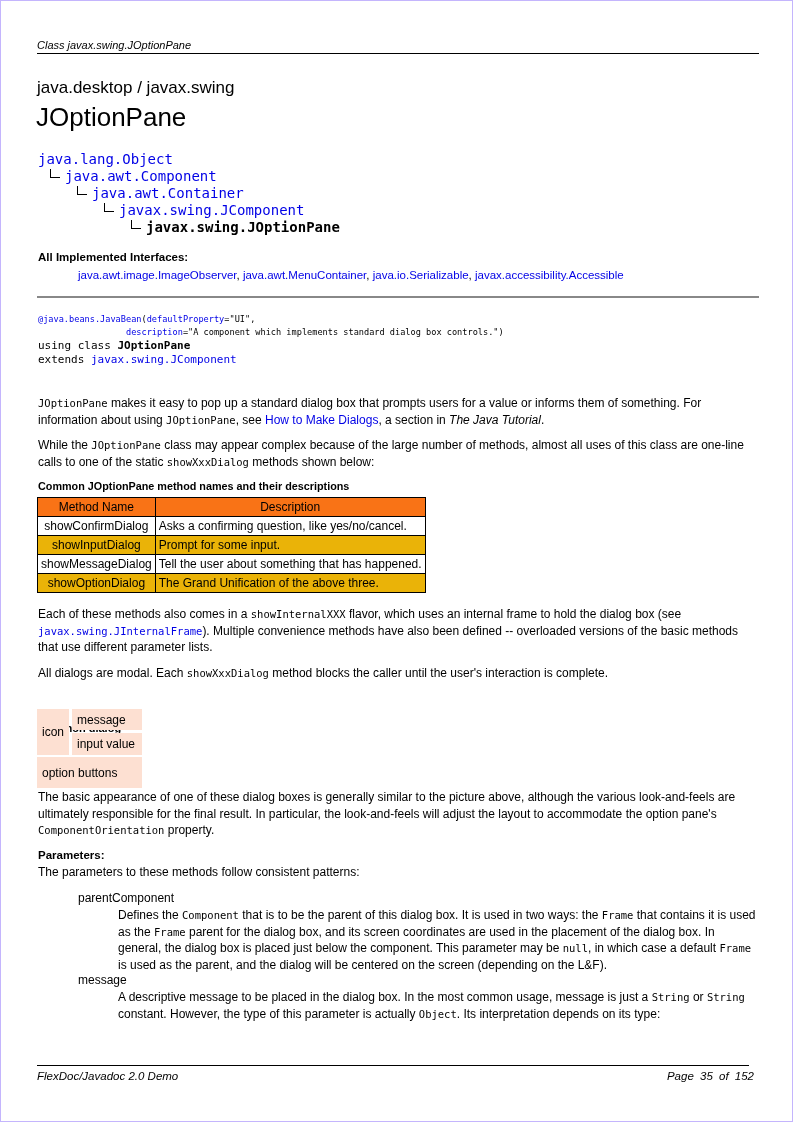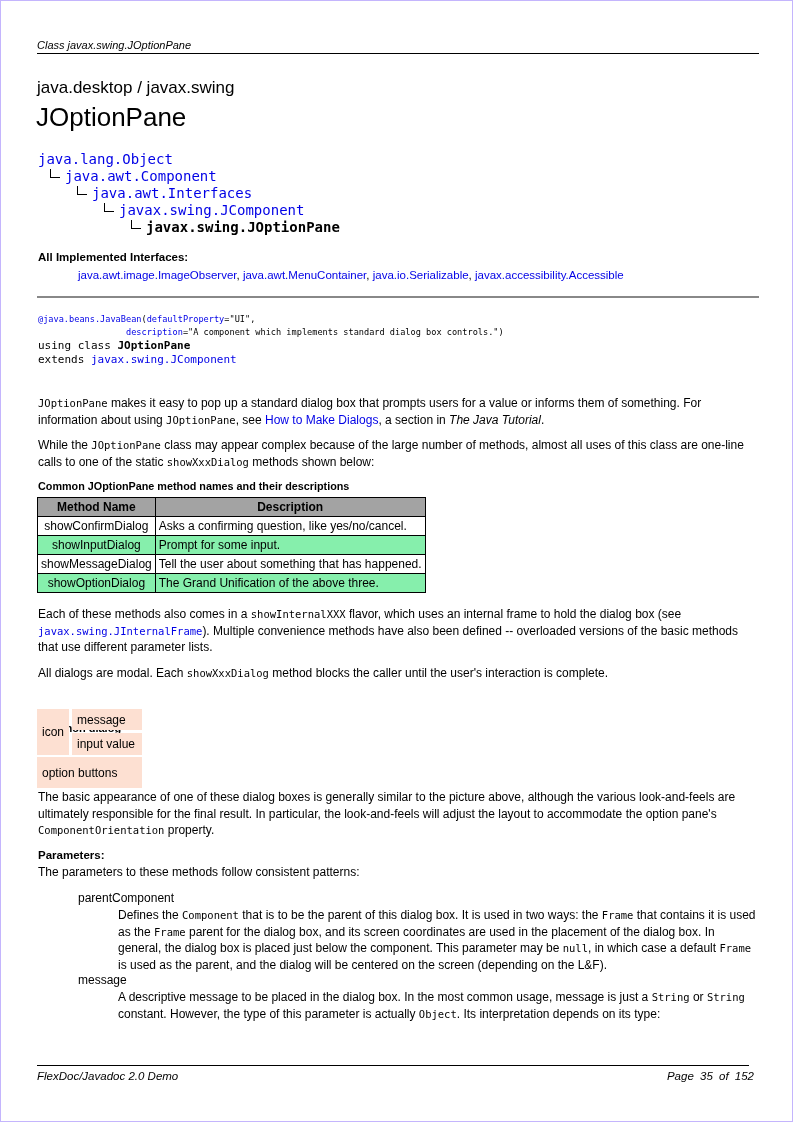--- a/index.html
+++ b/index.html
@@ -40,23 +40,23 @@
   .para { position: absolute; left: 37px; width: 722px; font-size: 12px; line-height: 16.5px; }
   .para code { font-family: "DejaVu Sans Mono", monospace; font-size: 10.5px; }
   .caption { position: absolute; left: 37px; top: 479px; font-size: 10.8px; font-weight: bold; }
   table.methods {
     position: absolute; left: 36px; top: 496px; border-collapse: collapse;
     font-size: 12px;
   }
   table.methods th, table.methods td {
     border: 1px solid #000; padding: 1px 3px; height: 16px; white-space: nowrap;
   }
-  table.methods th { background: #a3a3a3; font-weight: bold; text-align: center; }
+  table.methods th { background: #f97316; font-weight: normal; text-align: center; }
   table.methods td.name { text-align: center; }
-  table.methods tr.alt td { background: #86efac; }
+  table.methods tr.alt td { background: #eab308; }
   .dialog-caption { position: absolute; left: 37px; top: 691px; font-size: 11px; font-weight: bold; margin-top: 30px; }
   .dialog-grid { position: absolute; left: 36px; top: 708px; width: 106px; height: 70px; font-size: 12px; }
   .cell { position: absolute; background: #fde0d2; display: flex; align-items: center; padding-left: 5px; box-sizing: border-box; }
   .params-label { position: absolute; left: 37px; top: 848px; font-size: 11.5px; font-weight: bold; }
   .param-name { position: absolute; left: 77px; font-size: 12px; }
   .param-desc { position: absolute; left: 117px; width: 642px; font-size: 12px; line-height: 16.5px; }
   .param-desc code { font-family: "DejaVu Sans Mono", monospace; font-size: 10.5px; }
   .footer-line { position: absolute; left: 36px; top: 1064px; width: 712px; border-top: 1px solid #000; }
   .footer-left { position: absolute; left: 36px; top: 1069px; font-size: 11.5px; font-style: italic; }
   .footer-right { position: absolute; right: 38px; top: 1069px; font-size: 11.5px; font-style: italic; word-spacing: 3px; }
@@ -72,21 +72,21 @@
   <div class="title">JOptionPane</div>
 
   <div class="tree mono">
     <div class="tree-row">
       <a class="link">java.lang.Object</a>
     </div>
     <div class="tree-row" style="padding-left:12px">
       <span class="elbow"></span><a class="link">java.awt.Component</a>
     </div>
     <div class="tree-row" style="padding-left:39px">
-      <span class="elbow"></span><a class="link">java.awt.Interfaces</a>
+      <span class="elbow"></span><a class="link">java.awt.Container</a>
     </div>
     <div class="tree-row" style="padding-left:66px">
       <span class="elbow"></span><a class="link">javax.swing.JComponent</a>
     </div>
     <div class="tree-row" style="padding-left:93px">
       <span class="elbow"></span><span class="current">javax.swing.JOptionPane</span>
     </div>
   </div>
 
   <div class="ifaces-label">All Implemented Interfaces:</div>

